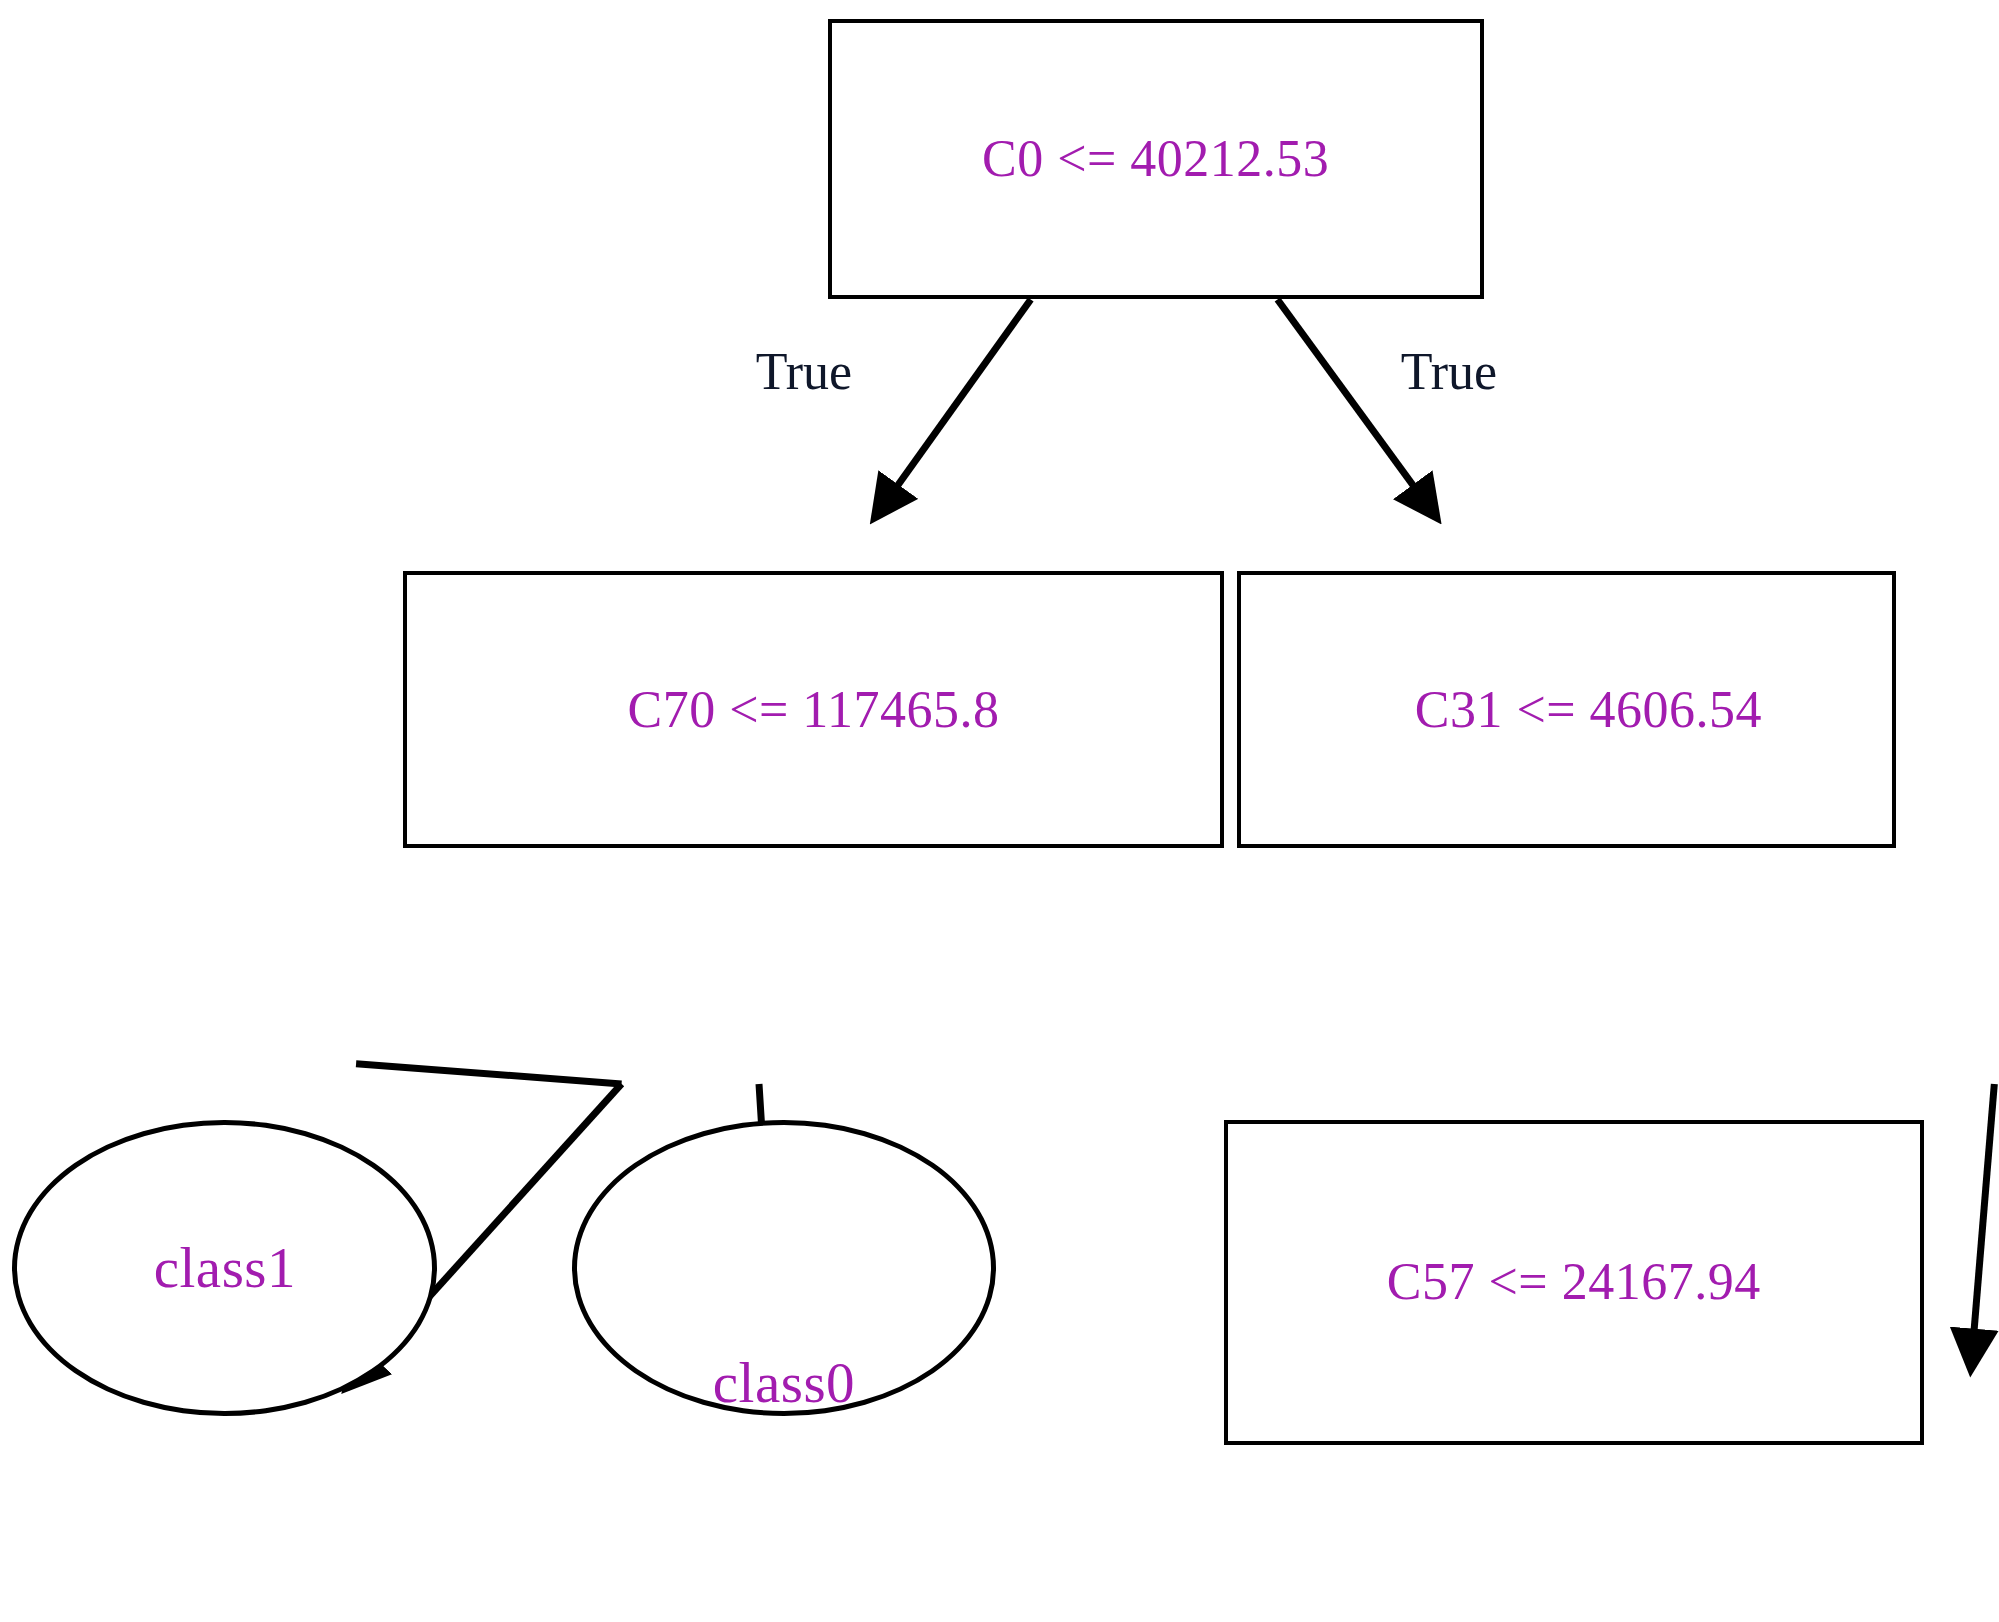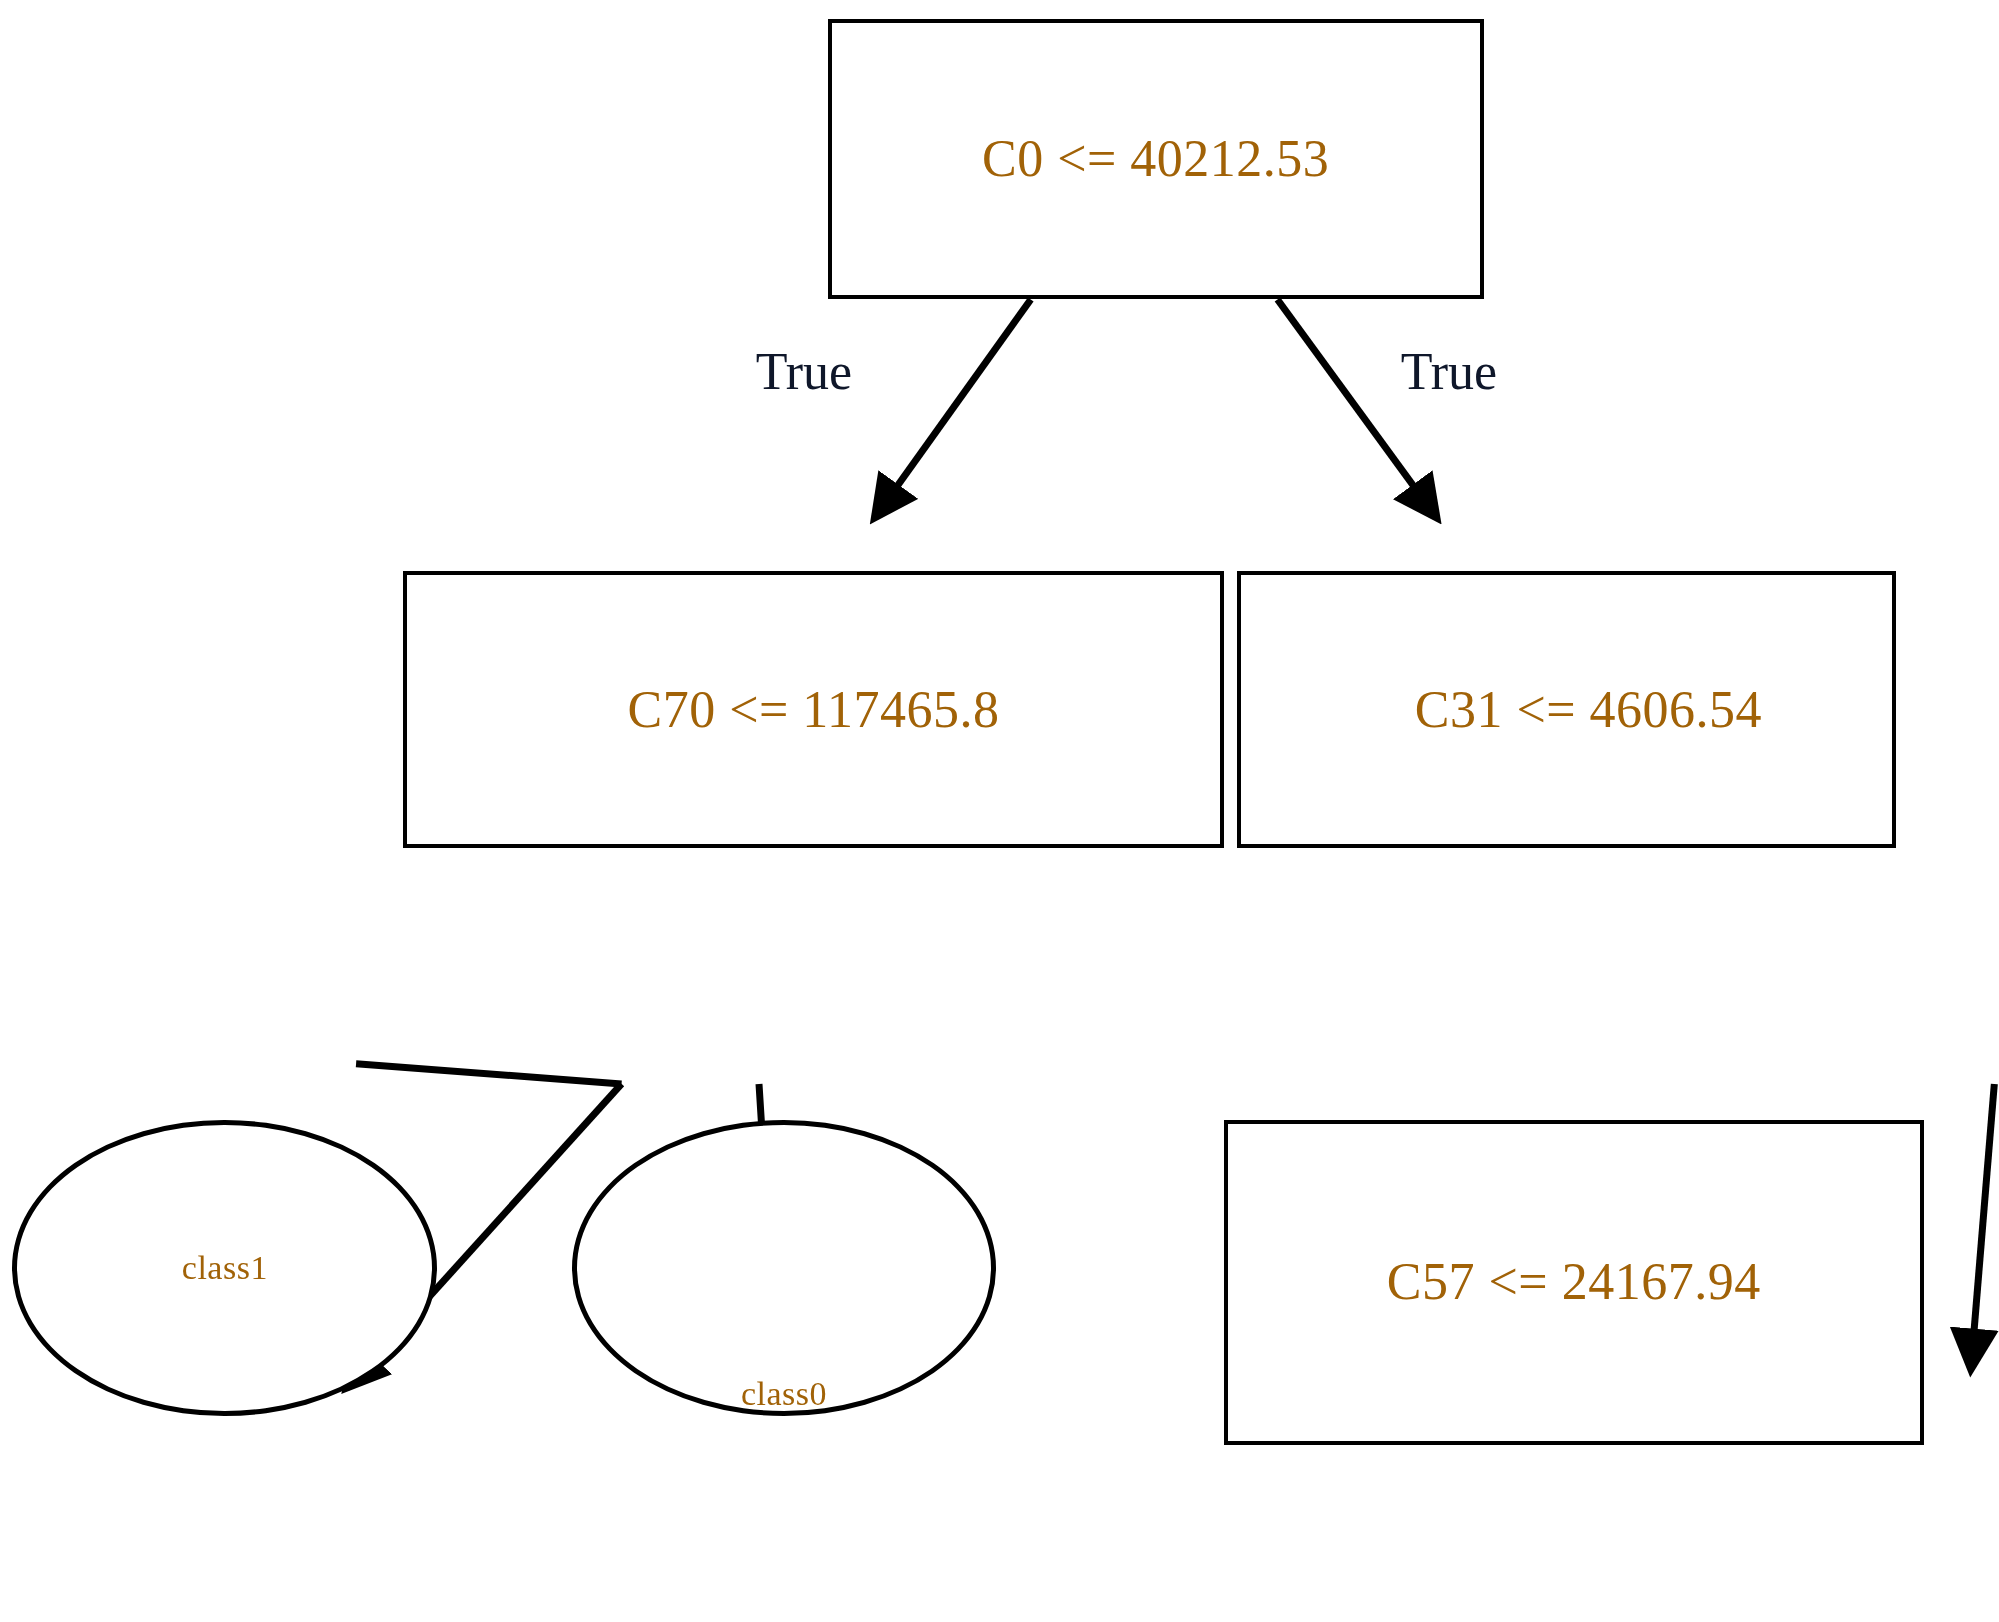--- a/index.html
+++ b/index.html
@@ -37,26 +37,26 @@
     background: #ffffff;
   }
   .node-ellipse {
     border: 5px solid #000000;
     border-radius: 50%;
     background: #ffffff;
   }
   .node-label {
     font-size: 52px;
     line-height: 1;
-    color: #a16207;
+    color: #a21caf;
     white-space: nowrap;
     letter-spacing: 0.5px;
   }
   .leaf-label {
-    font-size: 34px;
+    font-size: 57px;
   }
   .edge-label {
     position: absolute;
     font-size: 52px;
     color: #0f172a;
     white-space: nowrap;
     line-height: 1;
   }
 </style>
 </head>

